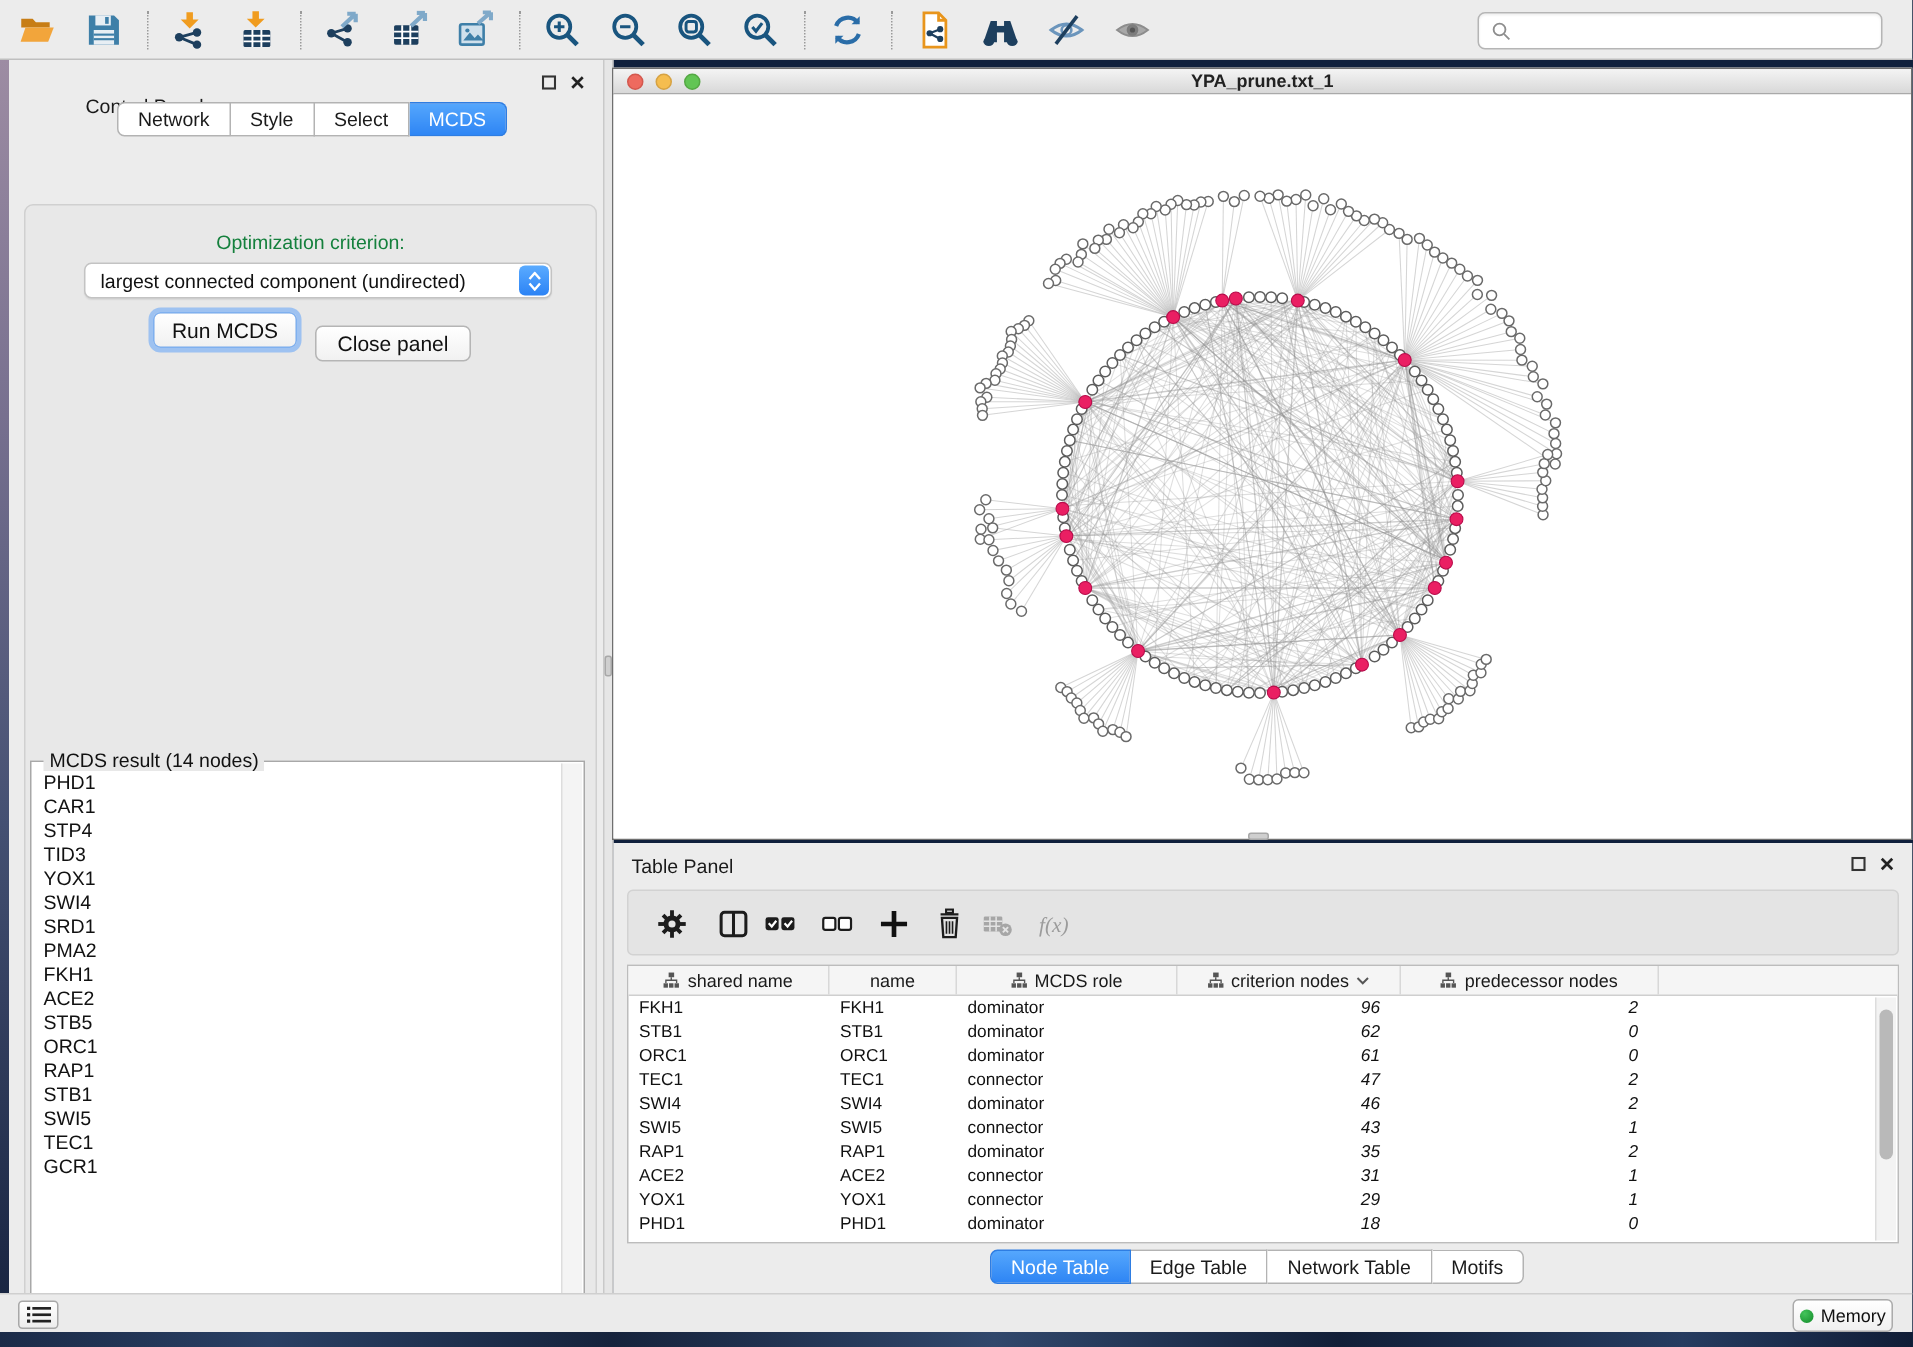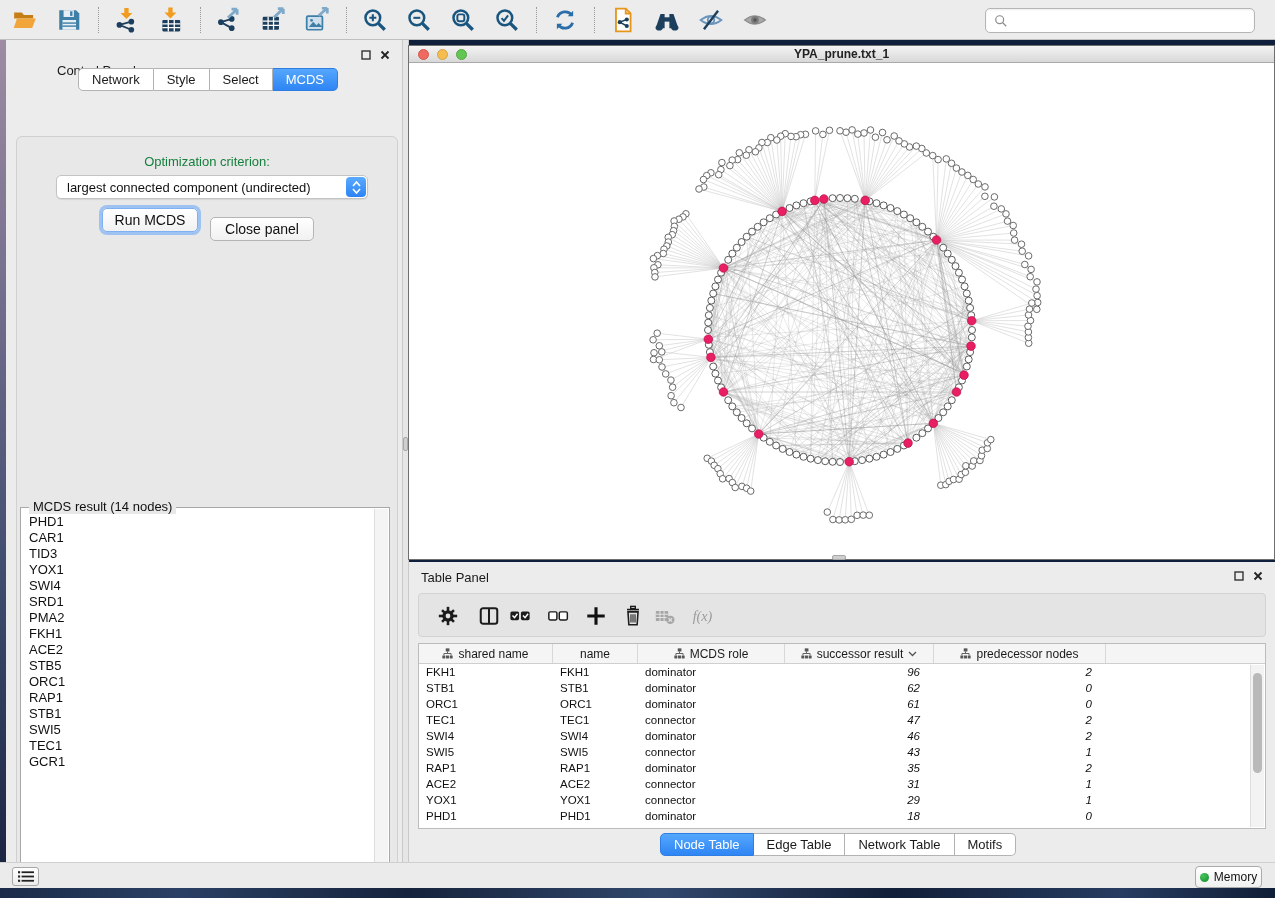--- a/index.html
+++ b/index.html
@@ -273,20 +273,21 @@
       </span>
     </div>
     <div class="abs btn focused" style="left:85px;top:71px;width:96px;">Run MCDS</div>
     <div class="abs btn" style="left:193px;top:80px;width:104px;">Close panel</div>
   </div>
   <div class="abs groupbox">
     <span class="groupbox-legend">MCDS result (14 nodes)</span>
     <div class="mcds-list">
         <div class="list-item">PHD1</div>
         <div class="list-item">CAR1</div>
+        <div class="list-item">STP4</div>
         <div class="list-item">TID3</div>
         <div class="list-item">YOX1</div>
         <div class="list-item">SWI4</div>
         <div class="list-item">SRD1</div>
         <div class="list-item">PMA2</div>
         <div class="list-item">FKH1</div>
         <div class="list-item">ACE2</div>
         <div class="list-item">STB5</div>
         <div class="list-item">ORC1</div>
         <div class="list-item">RAP1</div>
@@ -1170,21 +1171,21 @@
           <span>MCDS role</span>
         </div>
         <div class="th" style="width: 149px;">
           <svg class="tree" viewBox="0 0 12 12">
             <rect x="4.1" y="0.4" width="4" height="3.4" fill="#555"></rect>
             <path d="M6 3.8v2.2M2.1 8V6h7.8v2" fill="none" stroke="#555" stroke-width="1"></path>
             <rect x="0.4" y="8.2" width="3.2" height="3.2" fill="#555"></rect>
             <rect x="4.4" y="8.2" width="3.2" height="3.2" fill="#555"></rect>
             <rect x="8.4" y="8.2" width="3.2" height="3.2" fill="#555"></rect>
           </svg>
-          <span>successor result</span>
+          <span>criterion nodes</span>
           <svg class="chev" viewBox="0 0 9 6">
             <path d="M1 1l3.5 3.5L8 1" fill="none" stroke="#555" stroke-width="1.3"></path>
           </svg>
         </div>
         <div class="th" style="width: 172px;">
           <svg class="tree" viewBox="0 0 12 12">
             <rect x="4.1" y="0.4" width="4" height="3.4" fill="#555"></rect>
             <path d="M6 3.8v2.2M2.1 8V6h7.8v2" fill="none" stroke="#555" stroke-width="1"></path>
             <rect x="0.4" y="8.2" width="3.2" height="3.2" fill="#555"></rect>
             <rect x="4.4" y="8.2" width="3.2" height="3.2" fill="#555"></rect>

